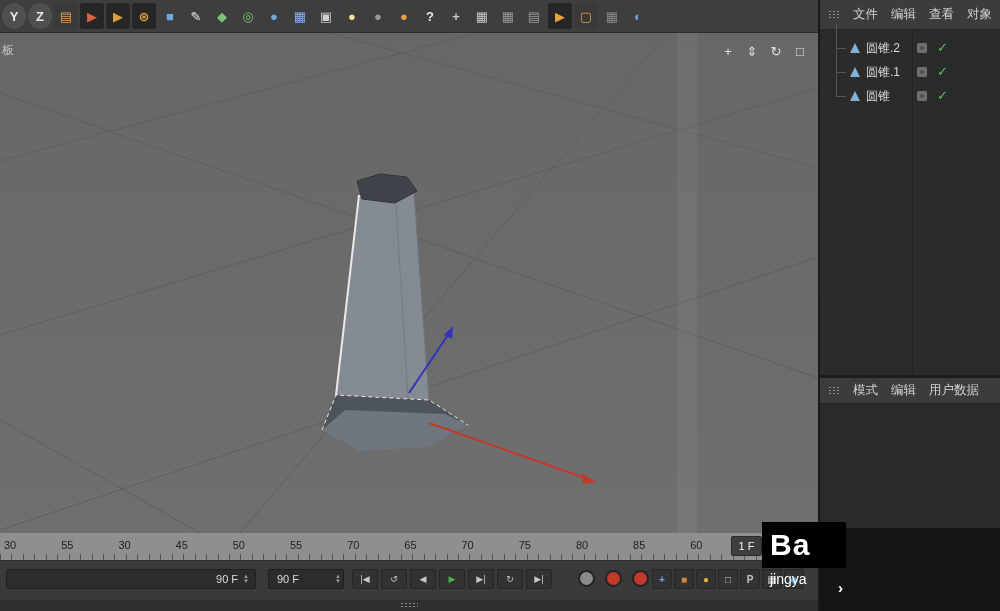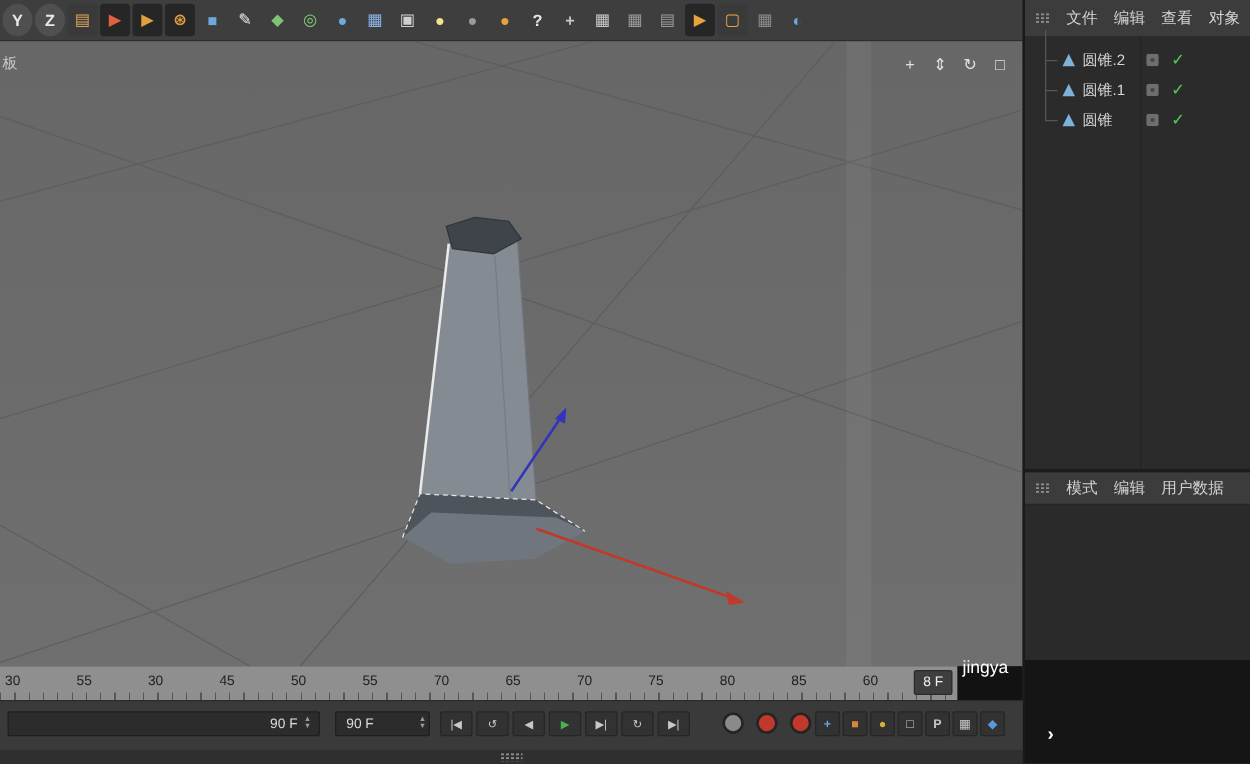--- a/index.html
+++ b/index.html
@@ -285,21 +285,21 @@
         <span class="menu-item">编辑</span>
 
         <span class="menu-item">用户数据</span>
       </div>
     <div class="am-body"></div>
     <div class="side-bottom"></div>
   </div>
 
   <div class="ruler">
 
-    <span class="frame-box">8 F</span>
+    <span class="frame-box">1 F</span>
 
       <span class="tick">30</span>
 
       <span class="tick">55</span>
 
       <span class="tick">30</span>
 
       <span class="tick">45</span>
 
       <span class="tick">50</span>
@@ -377,17 +377,18 @@
 
         <span class="kt" style="color: rgb(91, 155, 213);">◆</span>
       </div>
   </div>
 
   <div class="bottom-strip">
     <span class="strip-handle"></span>
   </div>
 
   <div class="watermark">
+    <div class="wm-box">Ba</div>
     <div class="wm-sub">jingya</div>
     <span class="wm-chevron">›</span>
   </div>
 
 </div>
 
 </body></html>

